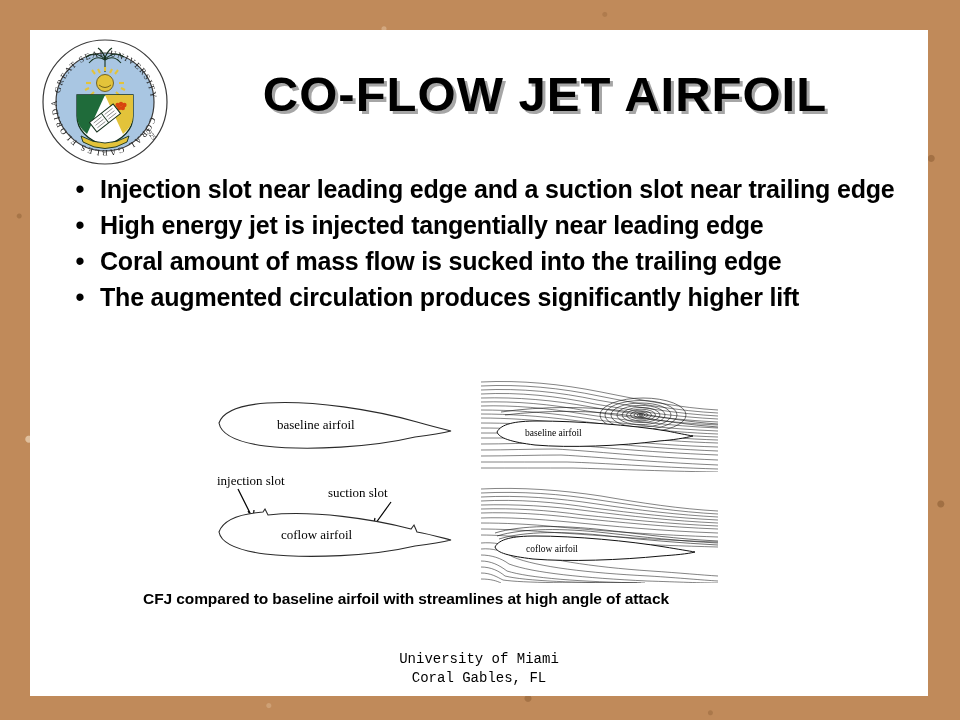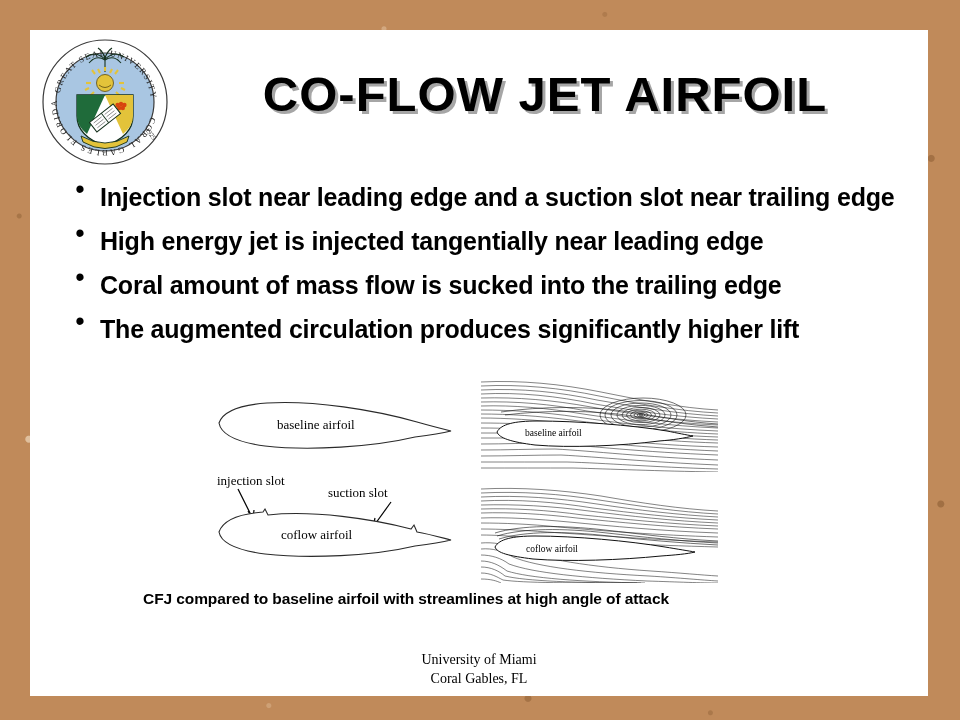--- a/index.html
+++ b/index.html
@@ -106,21 +106,20 @@
     color: #000;
   }
   .bullet-text {
     flex: 1 1 auto;
     font-family: "Liberation Sans", sans-serif;
     font-size: 25px;
     font-weight: bold;
     line-height: 34px;
     color: #000000;
     letter-spacing: -0.2px;
-    margin-top: 8px;
   }
 
   
   #figure-block {
     position: absolute;
     left: 0;
     top: 318px;
     width: 752px;
     height: 215px;
   }
@@ -165,21 +164,21 @@
     letter-spacing: -0.1px;
   }
 
   
   #slide-footer {
     position: absolute;
     left: 0;
     top: 620px;
     width: 898px;
     text-align: center;
-    font-family: Liberation Serif, serif;
+    font-family: Liberation Mono, monospace;
     font-size: 14px;
     font-weight: normal;
     line-height: 19px;
     color: #000000;
   }
 </style>
 </head>
 <body>
 
 <div id="slide-background">

